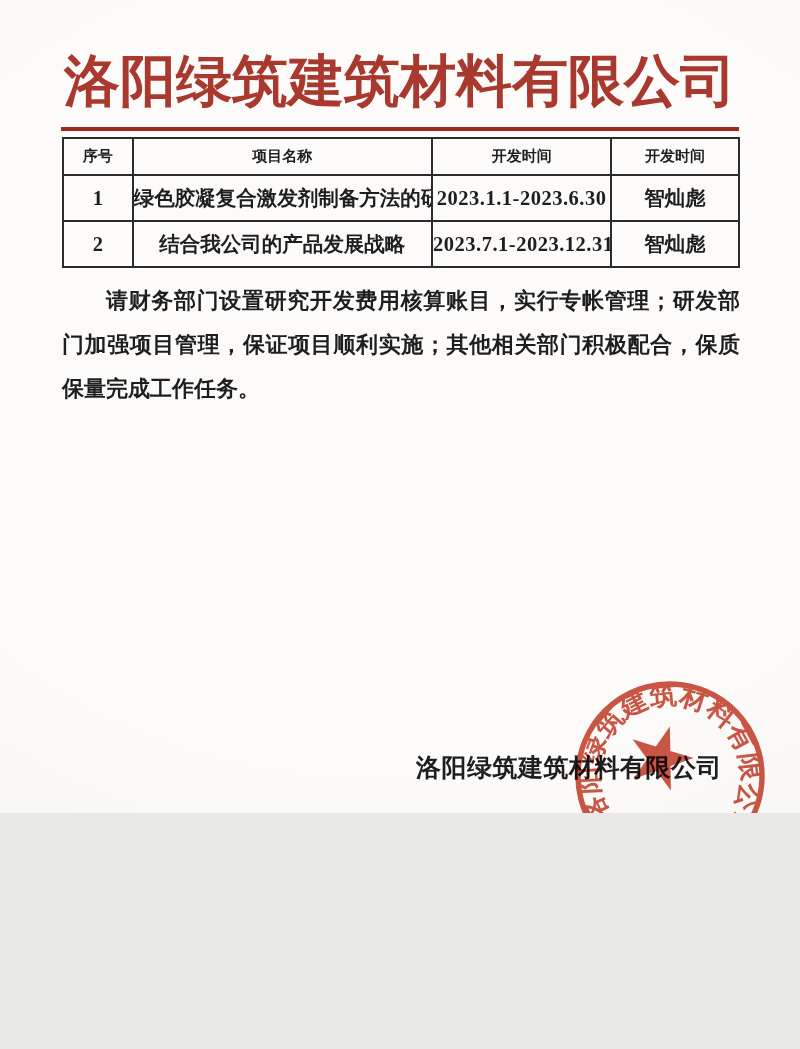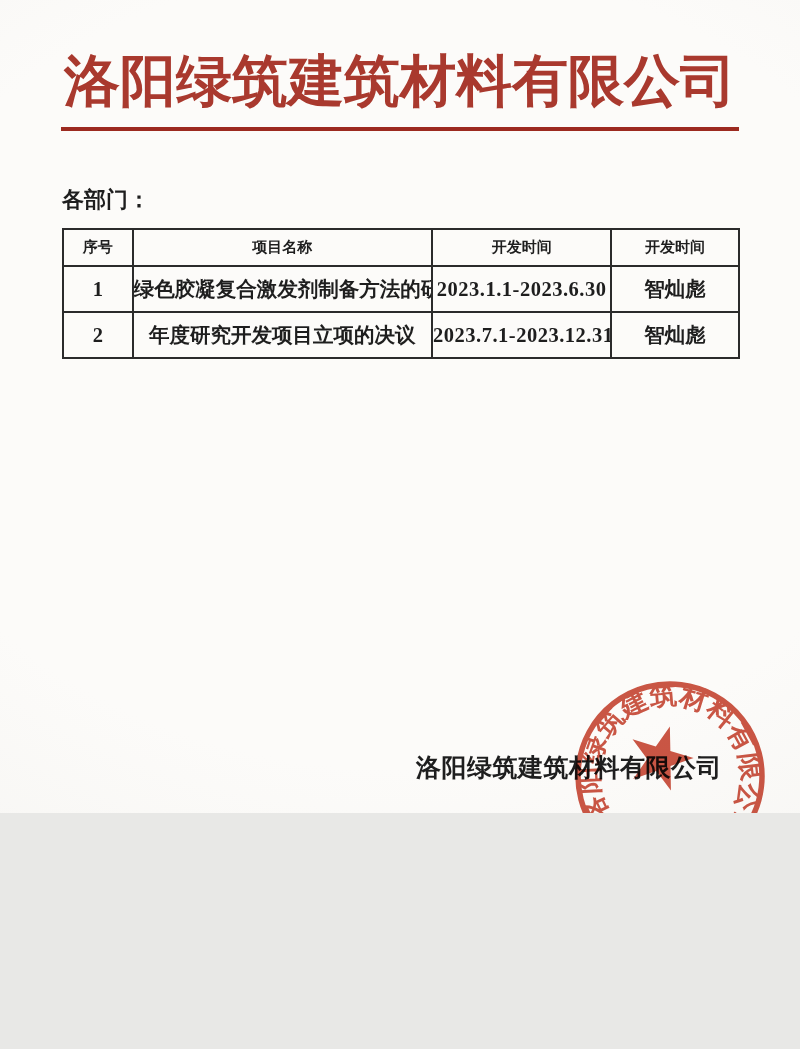--- a/index.html
+++ b/index.html
@@ -112,21 +112,20 @@
 
 <div class="page">
 
   <div class="masthead">
     <span class="masthead-inner">洛阳绿筑建筑材料有限公司</span>
   </div>
 
 
   <div class="content">
 
-    <div class="salutation">各部门：</div>
 
 
     <table class="projects">
       <colgroup>
         <col style="width:10.3%">
         <col style="width:44.3%">
         <col style="width:26.5%">
         <col style="width:18.9%">
       </colgroup>
       <thead>
@@ -139,27 +138,28 @@
       </thead>
       <tbody>
         <tr>
           <td>1</td>
           <td>绿色胶凝复合激发剂制备方法的研发</td>
           <td class="cell-date">2023.1.1-2023.6.30</td>
           <td>智灿彪</td>
         </tr>
         <tr>
           <td>2</td>
-          <td>年度研究开发项目立项的决议</td>
+          <td>结合我公司的产品发展战略</td>
           <td class="cell-date">2023.7.1-2023.12.31</td>
           <td>智灿彪</td>
         </tr>
       </tbody>
     </table>
 
+    <p class="para directive">请财务部门设置研究开发费用核算账目，实行专帐管理；研发部门加强项目管理，保证项目顺利实施；其他相关部门积极配合，保质保量完成工作任务。</p>
 
   </div>
 
   <div class="closing">
     <div class="signature">洛阳绿筑建筑材料有限公司</div>
   </div>
 
   <svg class="seal" viewBox="-112 -112 224 224" xmlns="http://www.w3.org/2000/svg" xmlns:xlink="http://www.w3.org/1999/xlink">
     <defs>
       <path id="seal-arc-top" d="M -52.6,49.1 A 72,72 0 1 1 52.6,49.1" fill="none"></path>

